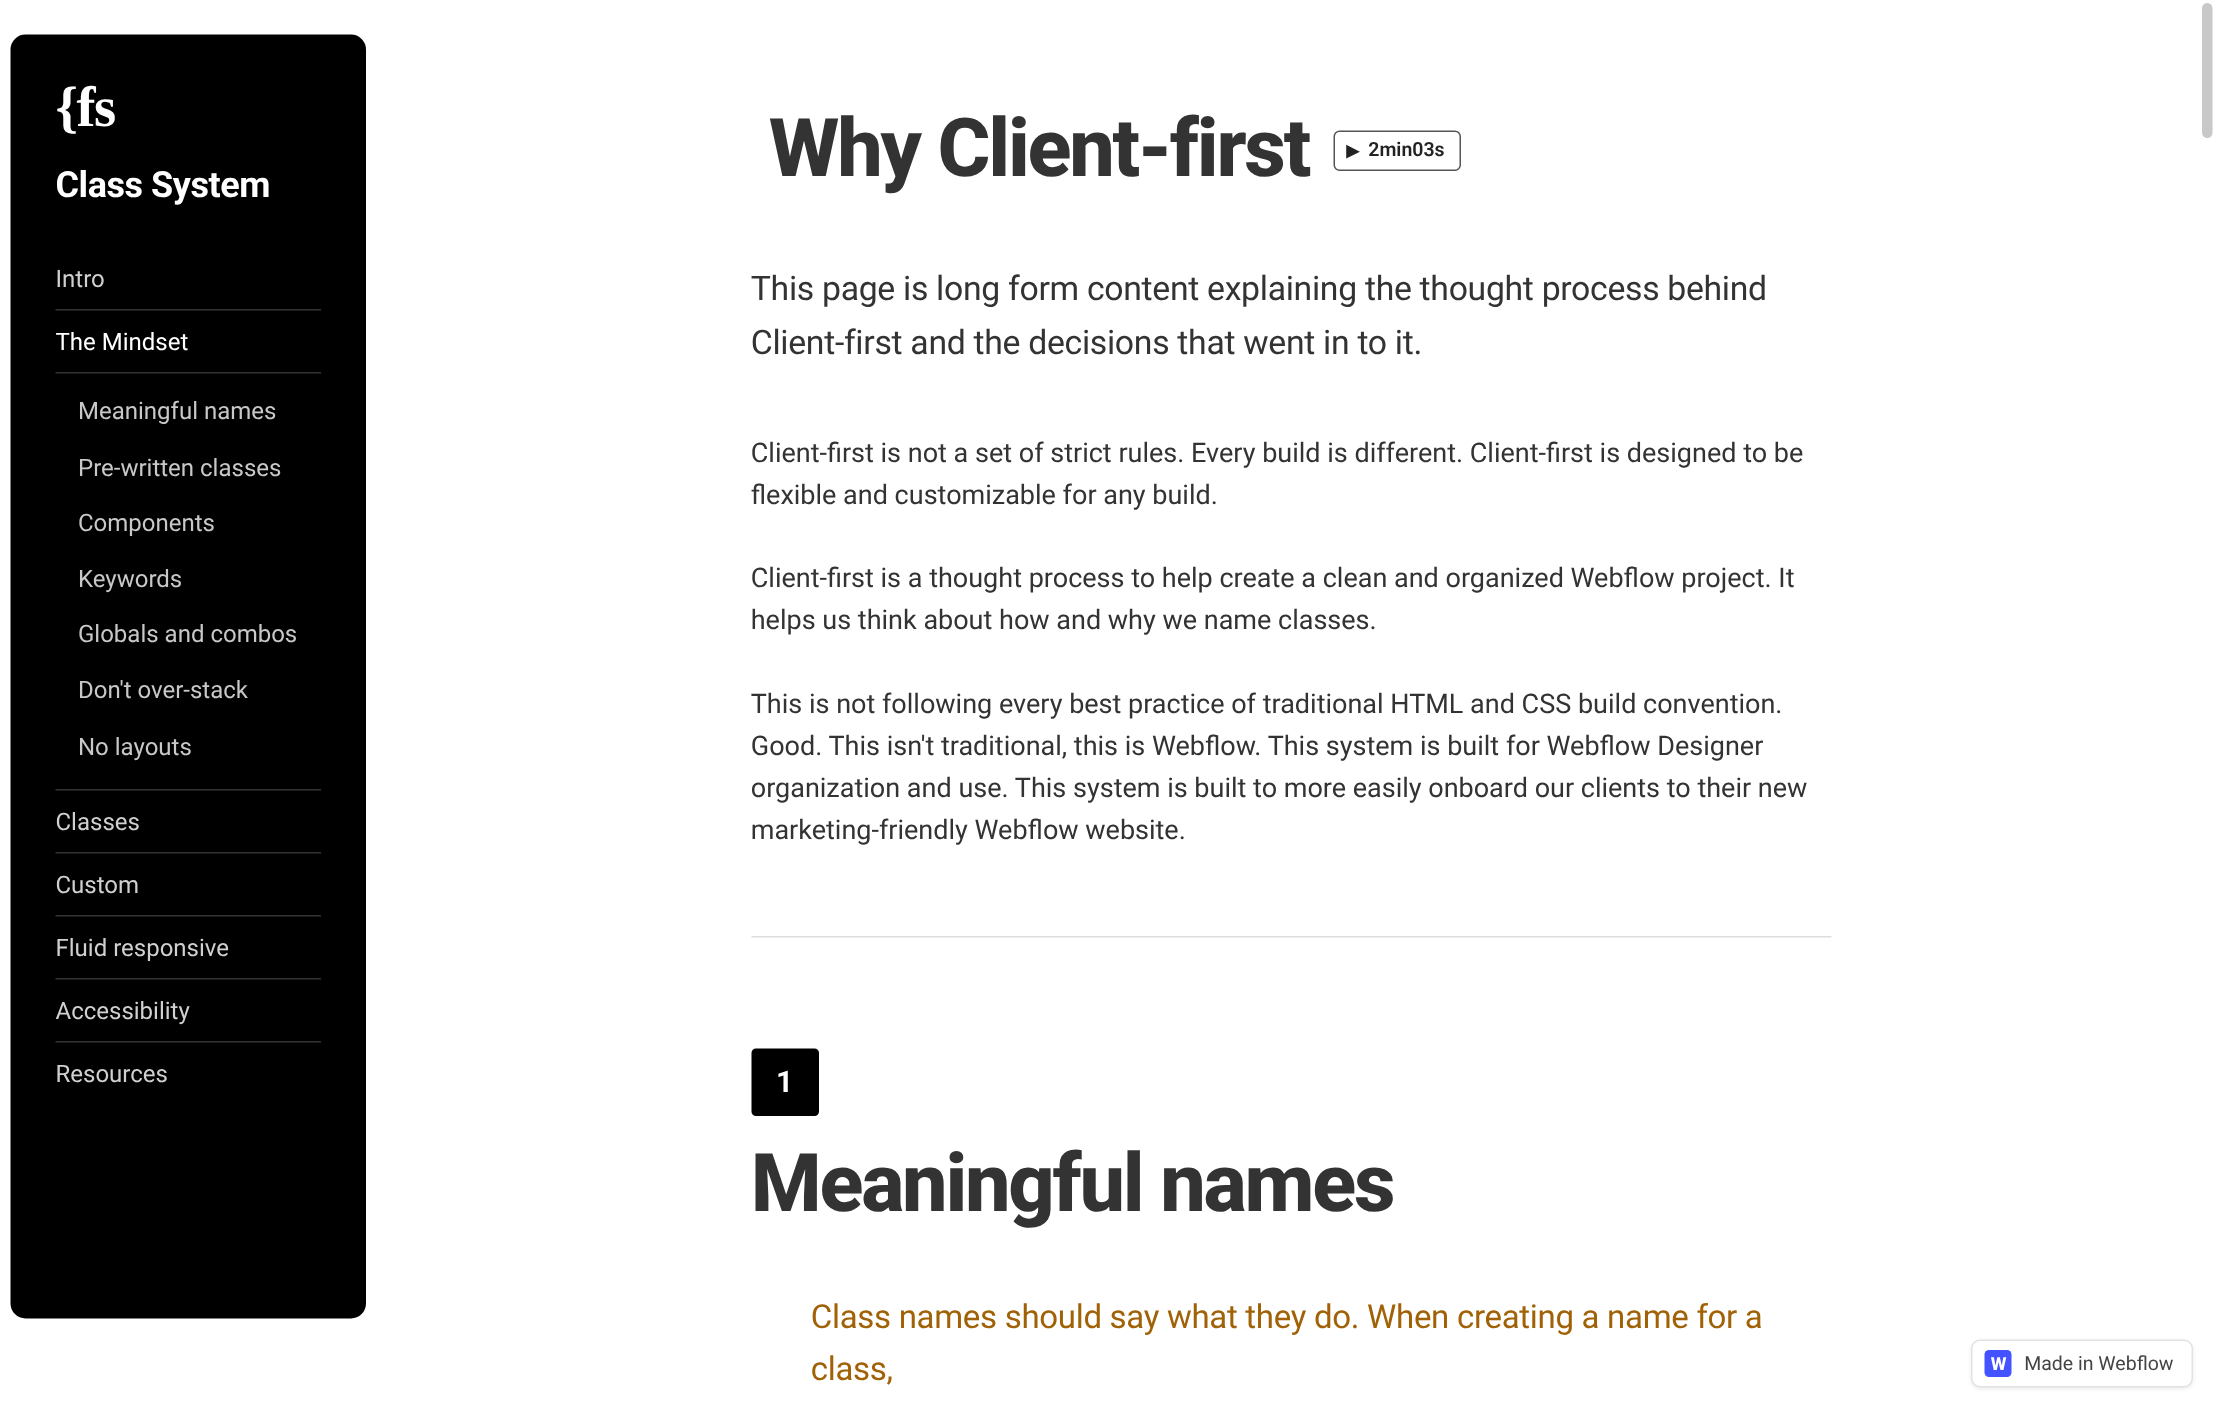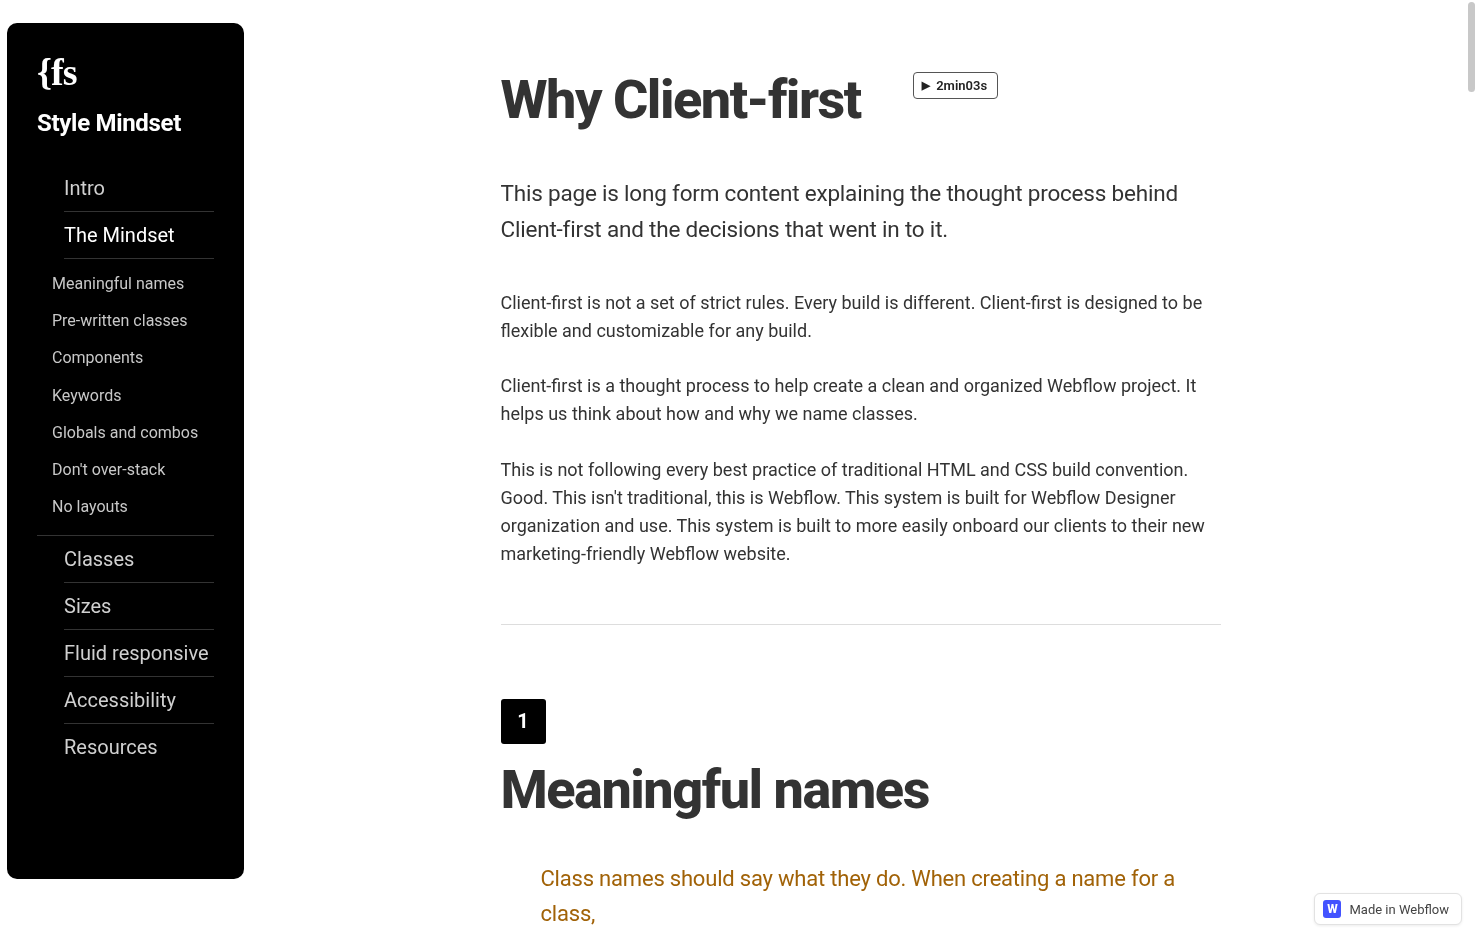--- a/index.html
+++ b/index.html
@@ -46,26 +46,25 @@
     padding: 8px 30px 28px 30px;
     letter-spacing: -0.3px;
   }
   .nav {
     list-style: none;
     padding: 0 30px 0 30px;
   }
   .nav-item {
     display: block;
     padding: 11px 0;
-    font-size: 20px;
+    font-size: 16px;
     line-height: 1.2;
     border-bottom: 1px solid #333;
     color: #d0d0d0;
     cursor: pointer;
-    margin-left: 27px;
   }
   .nav-item.active {
     color: #fff;
     font-weight: 400;
   }
   .nav-item.last { border-bottom: none; }
   .subnav {
     list-style: none;
     padding: 6px 0 10px 0;
     border-bottom: 1px solid #333;
@@ -88,23 +87,24 @@
     bottom: 0;
     overflow-y: auto;
   }
   .content {
     max-width: 720px;
     margin: 0 auto;
     padding: 72px 0 0 0;
   }
   .title-row {
     display: flex;
-    align-items: flex-start;
-    gap: 52px;
+    align-items: center;
+    gap: 16px;
     margin-bottom: 46px;
+    margin-left: 12px;
   }
   h1.page-title {
     font-size: 54px;
     font-weight: 800;
     letter-spacing: -1.5px;
     color: #333;
     line-height: 1.05;
   }
   .video-chip {
     display: inline-flex;
@@ -209,37 +209,37 @@
     border-radius: 4px;
   }
 </style>
 </head>
 <body>
 
 <div class="viewport">
 
   <nav class="sidebar">
     <div class="logo">{fs</div>
-    <div class="sidebar-title">Style Mindset</div>
+    <div class="sidebar-title">Class System</div>
     <ul class="nav">
       <li class="nav-item">Intro</li>
       <li class="nav-item active">The Mindset</li>
       <li>
         <ul class="subnav">
           <li class="subnav-item">Meaningful names</li>
           <li class="subnav-item">Pre-written classes</li>
           <li class="subnav-item">Components</li>
           <li class="subnav-item">Keywords</li>
           <li class="subnav-item">Globals and combos</li>
           <li class="subnav-item">Don't over-stack</li>
           <li class="subnav-item">No layouts</li>
         </ul>
       </li>
       <li class="nav-item">Classes</li>
-      <li class="nav-item">Sizes</li>
+      <li class="nav-item">Custom</li>
       <li class="nav-item">Fluid responsive</li>
       <li class="nav-item">Accessibility</li>
       <li class="nav-item last">Resources</li>
     </ul>
   </nav>
 
   <main class="main">
     <div class="content">
       <div class="title-row">
         <h1 class="page-title">Why Client-first</h1>

